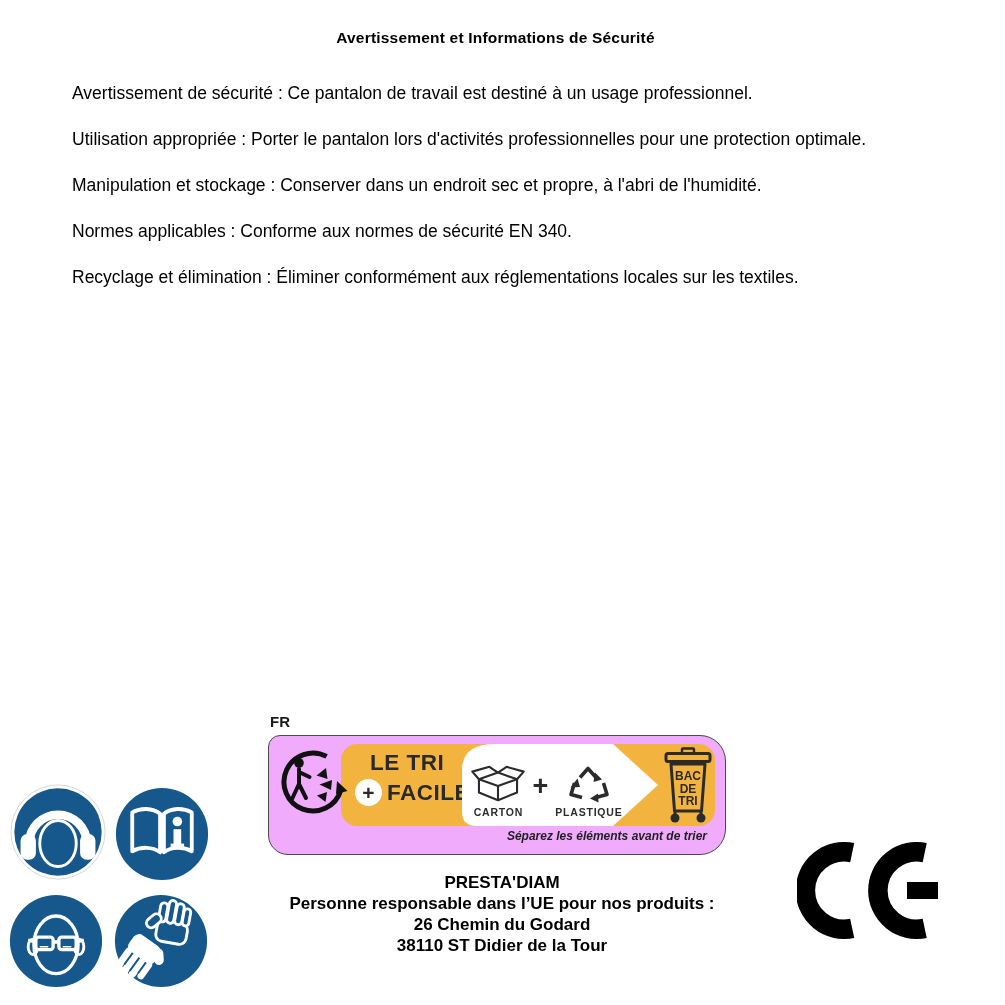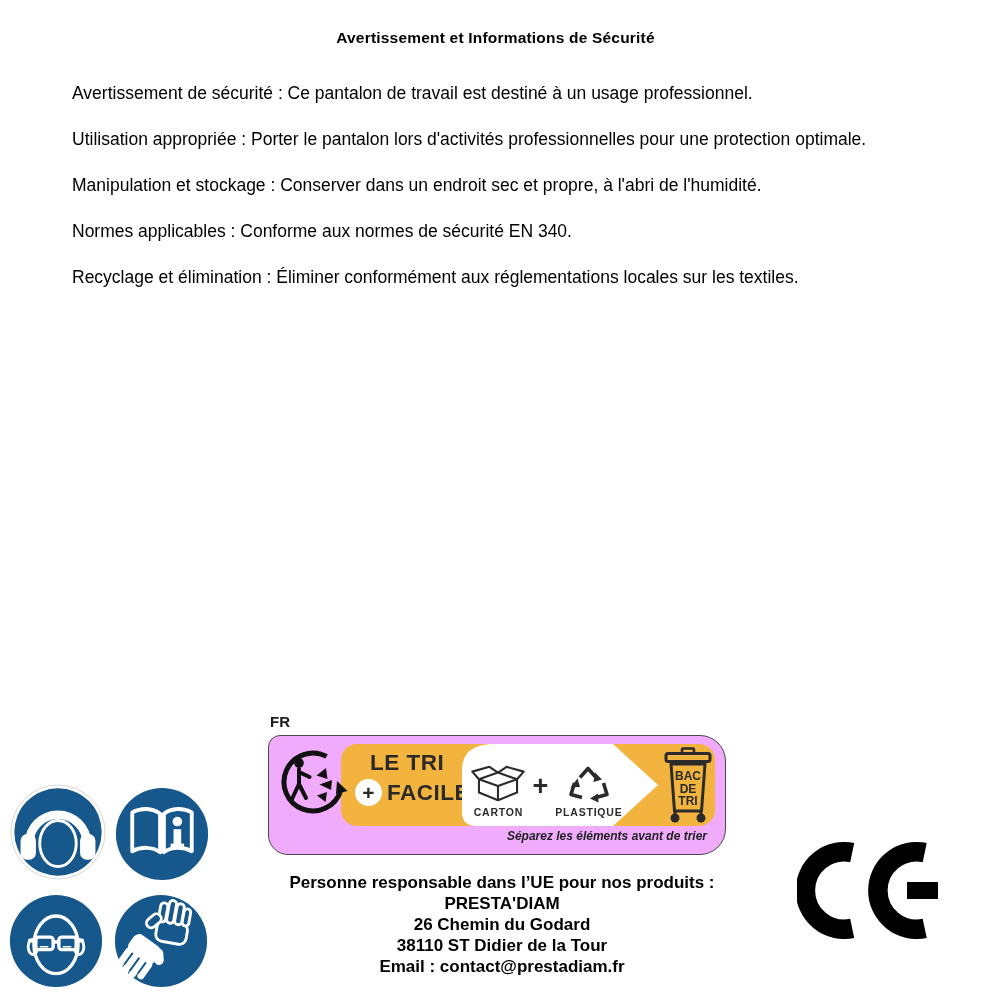--- a/index.html
+++ b/index.html
@@ -193,24 +193,23 @@
     <circle cx="40" cy="71" r="4.5" fill="#2b2b2b"></circle>
     <text x="27" y="33" text-anchor="middle" font-size="12" font-weight="800" fill="#2b2b2b">BAC</text>
     <text x="27" y="45.5" text-anchor="middle" font-size="12" font-weight="800" fill="#2b2b2b">DE</text>
     <text x="27" y="58" text-anchor="middle" font-size="12" font-weight="800" fill="#2b2b2b">TRI</text>
   </svg>
 
   <div class="tri-instruction">Séparez les éléments avant de trier</div>
 </div>
 
 <div class="responsible">
+  <div>PRESTA'DIAM</div>
   <div>Personne responsable dans l’UE pour nos produits :</div>
-  <div>PRESTA'DIAM</div>
   <div>26 Chemin du Godard</div>
   <div>38110 ST Didier de la Tour</div>
-  <div>Email : contact@prestadiam.fr</div>
 </div>
 
 <svg class="ce-mark" width="142" height="97" viewBox="0 0 142 97">
   <path d="M55.2,10.6 A38.75,38.75 0 1 0 55.2,86.4" fill="none" stroke="#000" stroke-width="19.5"></path>
   <path d="M127.7,10.6 A38.75,38.75 0 1 0 127.7,86.4" fill="none" stroke="#000" stroke-width="19.5"></path>
   <path d="M110,48.5 H141" fill="none" stroke="#000" stroke-width="17"></path>
 </svg>
 
 </body></html>

